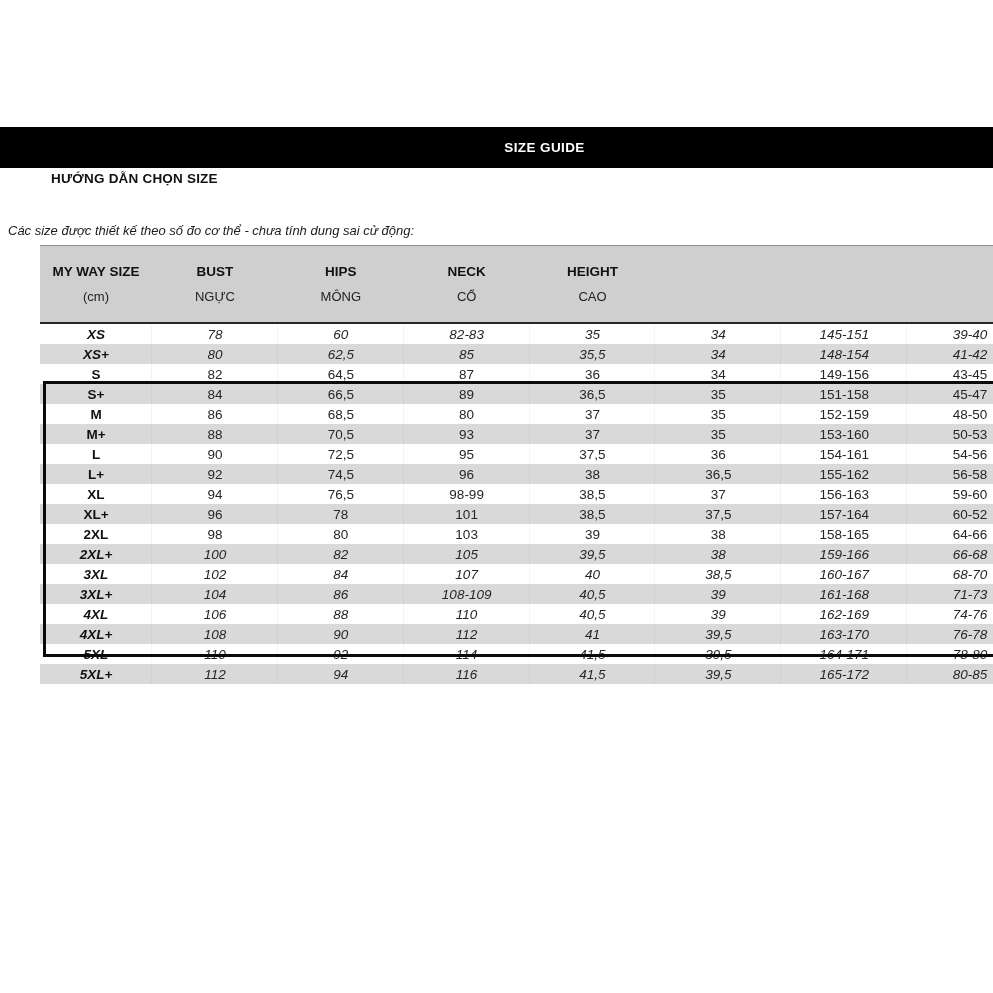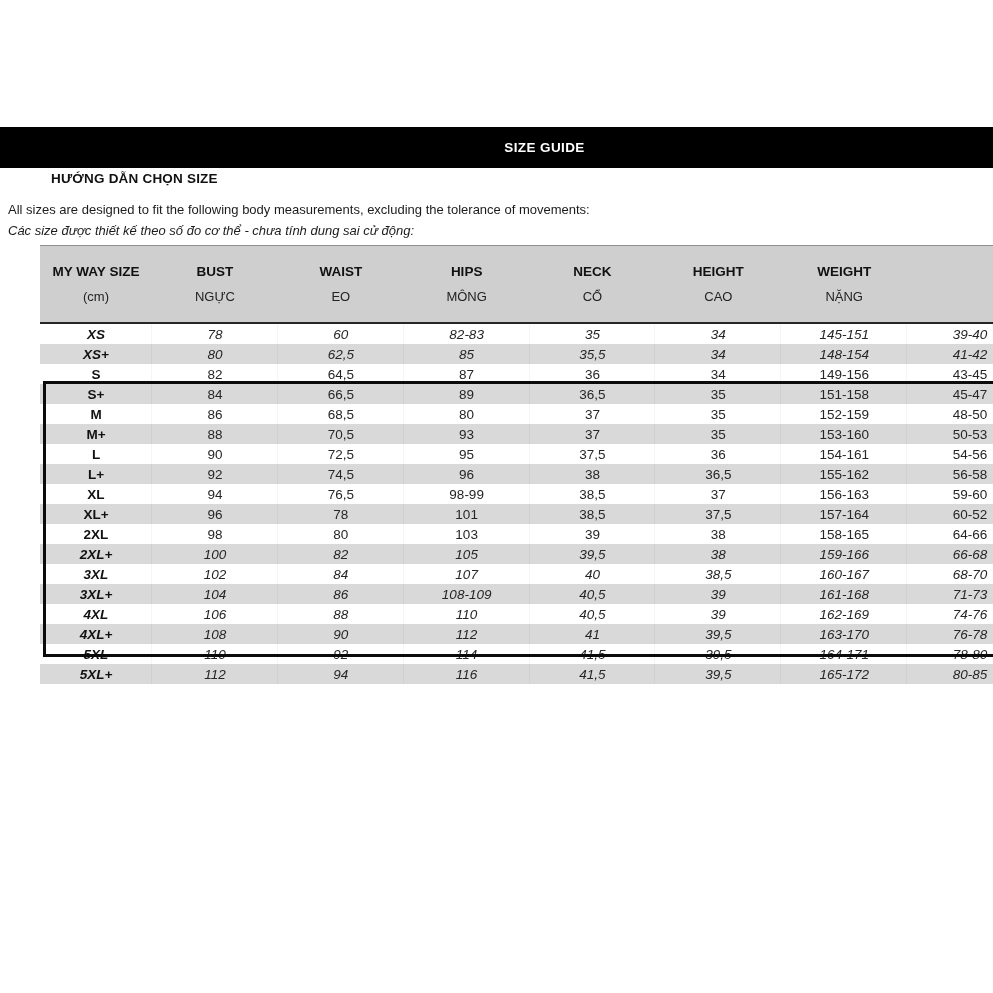--- a/index.html
+++ b/index.html
@@ -66,52 +66,43 @@
 <body>
 
 <div class="page">
 
   <div class="banner">
     <span class="banner-text">SIZE GUIDE</span>
   </div>
 
   <div class="heading">HƯỚNG DẪN CHỌN SIZE</div>
 
-  <div class="desc-en">All sizes are designed to fit the following body measurements, excluding the tolerance of movements:</div>
   <div class="desc-vi">Các size được thiết kế theo số đo cơ thể - chưa tính dung sai cử động:</div>
 
   <div class="size-table">
     <div class="thead" id="thead">
         <div class="th">
           <span class="en">MY WAY SIZE</span>
           <span class="vi">(cm)</span>
         </div>
         <div class="th">
           <span class="en">BUST</span>
           <span class="vi">NGỰC</span>
         </div>
         <div class="th">
-          <span class="en">WAIST</span>
-          <span class="vi">EO</span>
-        </div>
-        <div class="th">
           <span class="en">HIPS</span>
           <span class="vi">MÔNG</span>
         </div>
         <div class="th">
           <span class="en">NECK</span>
           <span class="vi">CỔ</span>
         </div>
         <div class="th">
           <span class="en">HEIGHT</span>
           <span class="vi">CAO</span>
-        </div>
-        <div class="th">
-          <span class="en">WEIGHT</span>
-          <span class="vi">NẶNG</span>
         </div>
       </div>
     <div id="rows-top">
         <div class="row italic">
           <div class="cell size">XS</div>
           <div class="cell">78</div>
           <div class="cell">60</div>
           <div class="cell">82-83</div>
           <div class="cell">35</div>
           <div class="cell">34</div>

